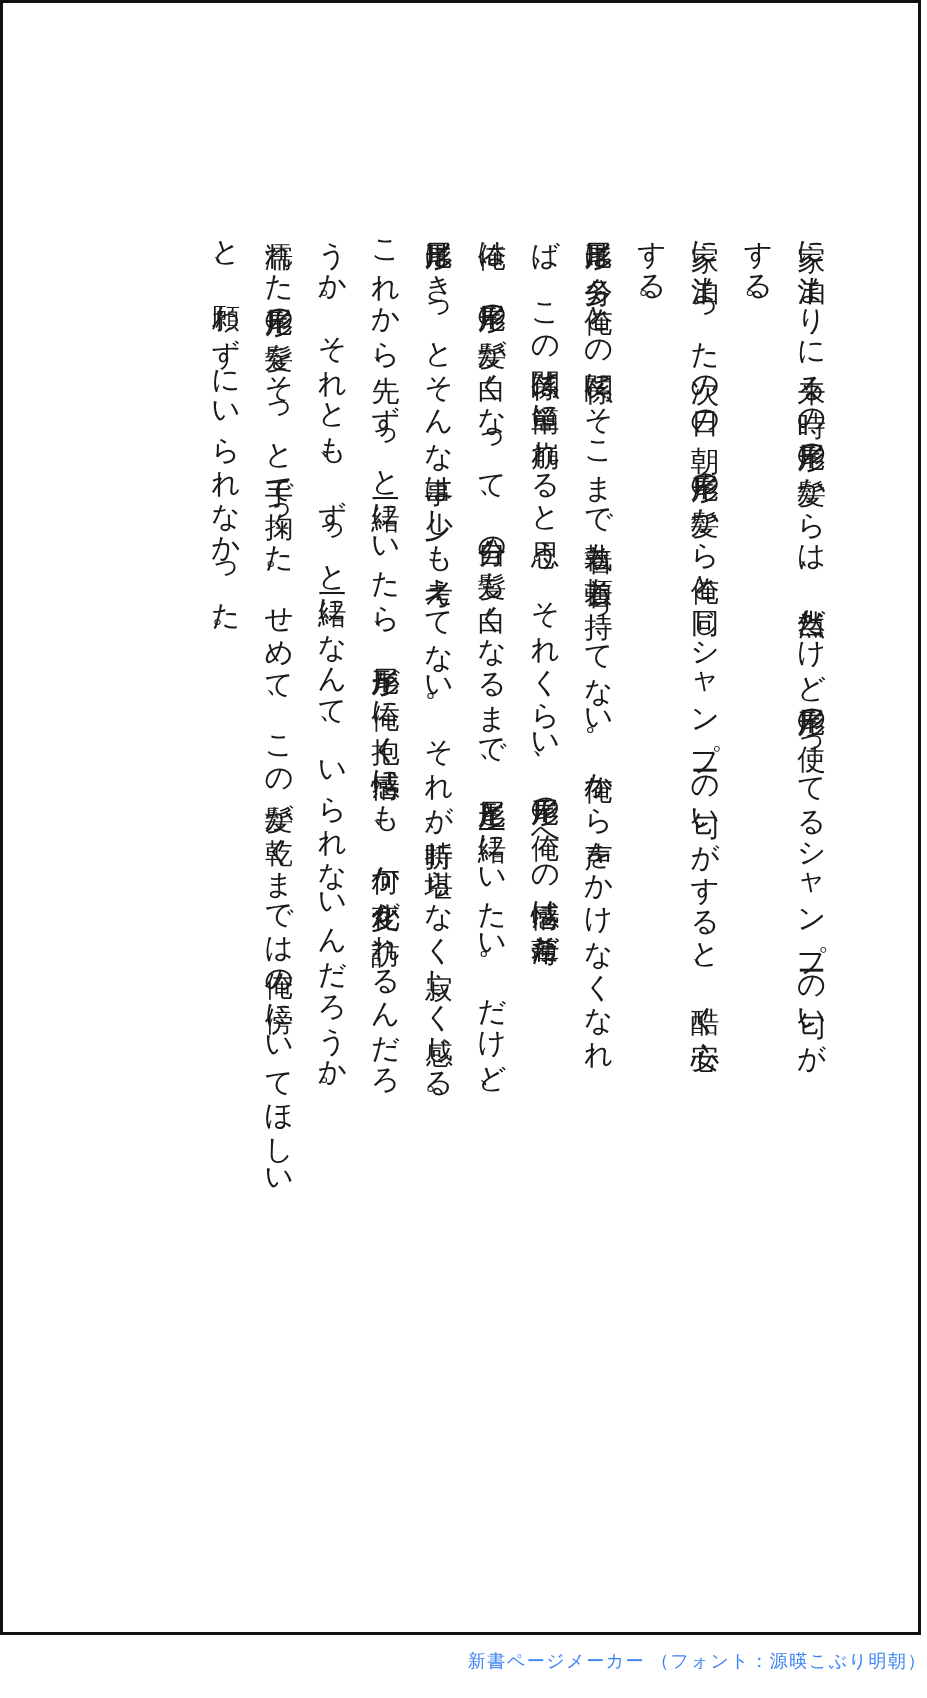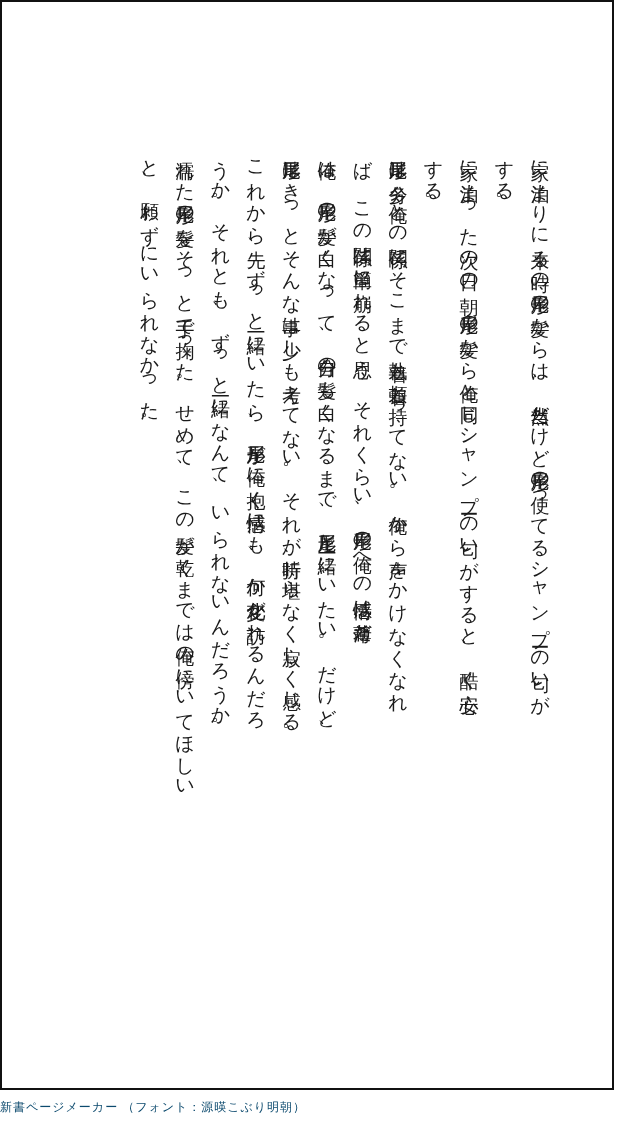--- a/index.html
+++ b/index.html
@@ -41,24 +41,24 @@
   }
   .vline {
     margin: 0;
     padding: 0;
   }
   .footer {
     position: absolute;
     left: 0;
     top: 1099px;
     width: 618px;
-    text-align: left;
+    text-align: right;
     font-size: 12px;
     letter-spacing: 1px;
-    color: #0c4a6e;
+    color: #3b82f6;
   }
 </style>
 </head>
 <body>
 
 <div class="page">
   <div class="frame"></div>
 
   <div class="vtext">
     <p class="vline">家に泊まりに来る時の尾形の髪からは、当然だけど尾形の使ってるシャンプーの匂いが</p>

